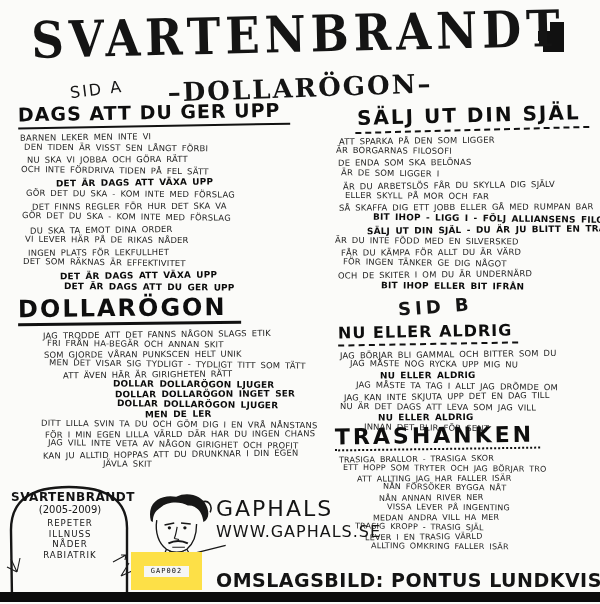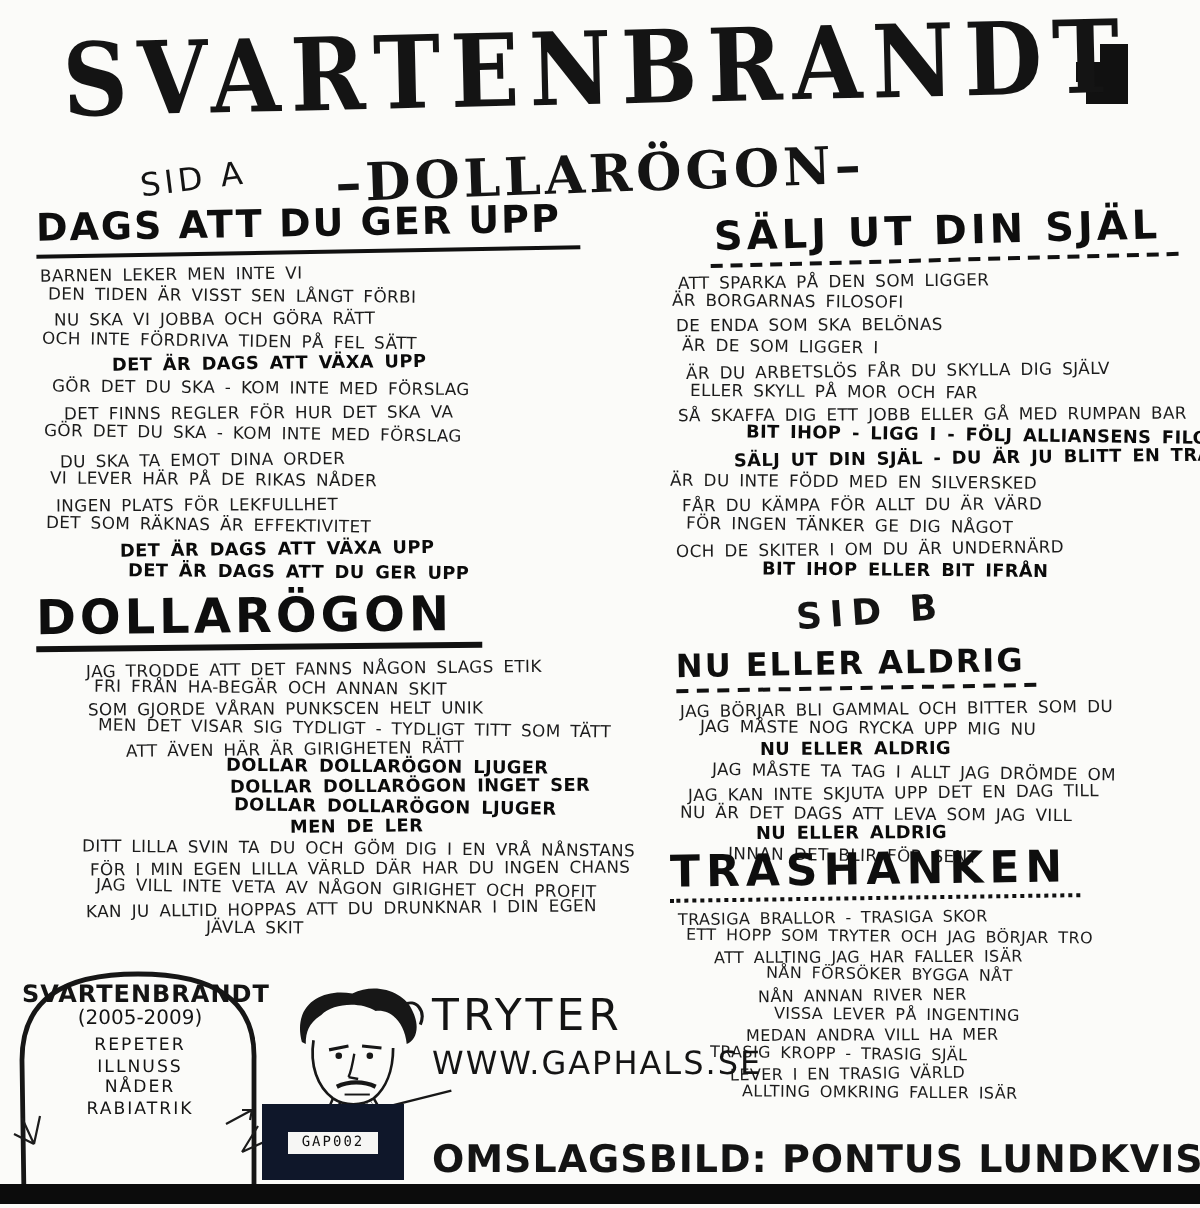--- a/index.html
+++ b/index.html
@@ -62,21 +62,21 @@
   .ts-text{
     position:absolute;left:8px;top:14px;width:118px;text-align:center;
   }
   .ts-rip{font-size:12px;letter-spacing:8px;margin-bottom:4px;}
   .ts-name{font-size:12px;font-weight:bold;letter-spacing:.5px;}
   .ts-years{font-size:10px;margin-bottom:3px;}
   .ts-members div{font-size:8.6px;line-height:10.5px;letter-spacing:1px;}
   
   .portrait{position:absolute;left:136px;top:490px;}
   .catalog{
-    position:absolute;left:131px;top:552px;width:71px;height:38px;background:#0f172a;
+    position:absolute;left:131px;top:552px;width:71px;height:38px;background:#fde047;
     display:flex;align-items:center;justify-content:center;
   }
   .catalog .strip{
     background:#f6f6f4;color:#111;font-family:"DejaVu Sans Mono",monospace;
     font-size:7px;letter-spacing:1px;padding:2px 7px;line-height:1;
   }
   .gaphals-name{position:absolute;left:216px;top:496px;font-size:22px;letter-spacing:2px;}
   .gaphals-web{position:absolute;left:216px;top:522px;font-size:16px;letter-spacing:1px;}
   .credit-1{position:absolute;left:212px;top:547px;font-size:17px;letter-spacing:.5px;white-space:nowrap;}
   .credit-2{position:absolute;left:216px;top:569px;font-size:19px;font-weight:bold;letter-spacing:.5px;white-space:nowrap;}
@@ -219,18 +219,18 @@
     <path d="M32,55 C38,52 46,52 52,55" stroke="#171717" stroke-width="2.2" fill="none"></path>
     <path d="M36,59 L49,59" stroke="#171717" stroke-width="1" fill="none"></path>
     <path d="M33,63 C38,66 46,66 50,63" stroke="#171717" stroke-width="1.4" stroke-dasharray="1.5,2" fill="none"></path>
     <path d="M30,61 L27,68 M51,61 L55,68 M55,66 L91,57" stroke="#171717" stroke-width="1.3" fill="none"></path>
   </svg>
 
   <div class="catalog">
     <span class="strip">GAP002</span>
   </div>
 
-  <div class="gaphals-name">TRYTER</div>
+  <div class="gaphals-name">GAPHALS</div>
   <div class="gaphals-web">WWW.GAPHALS.SE</div>
   <div class="credit-2">OMSLAGSBILD: PONTUS LUNDKVIST</div>
 
   <div class="bottom-bar"></div>
 </div>
 
 </body></html>

